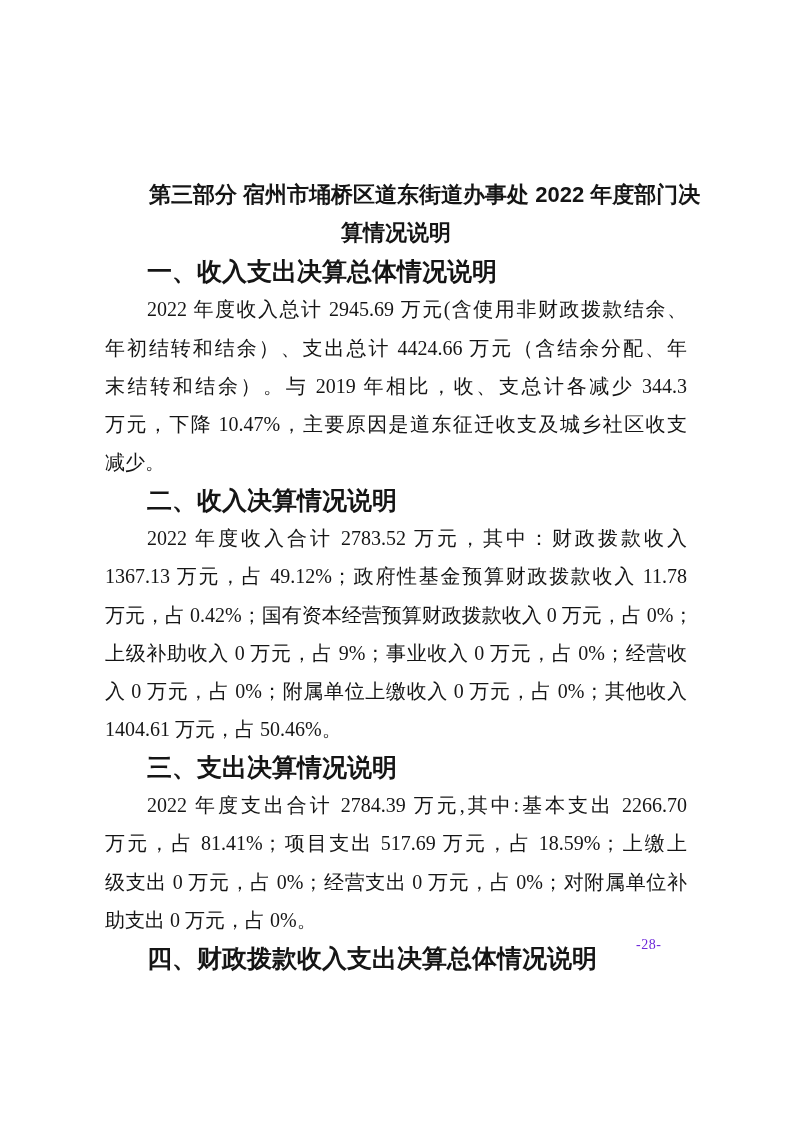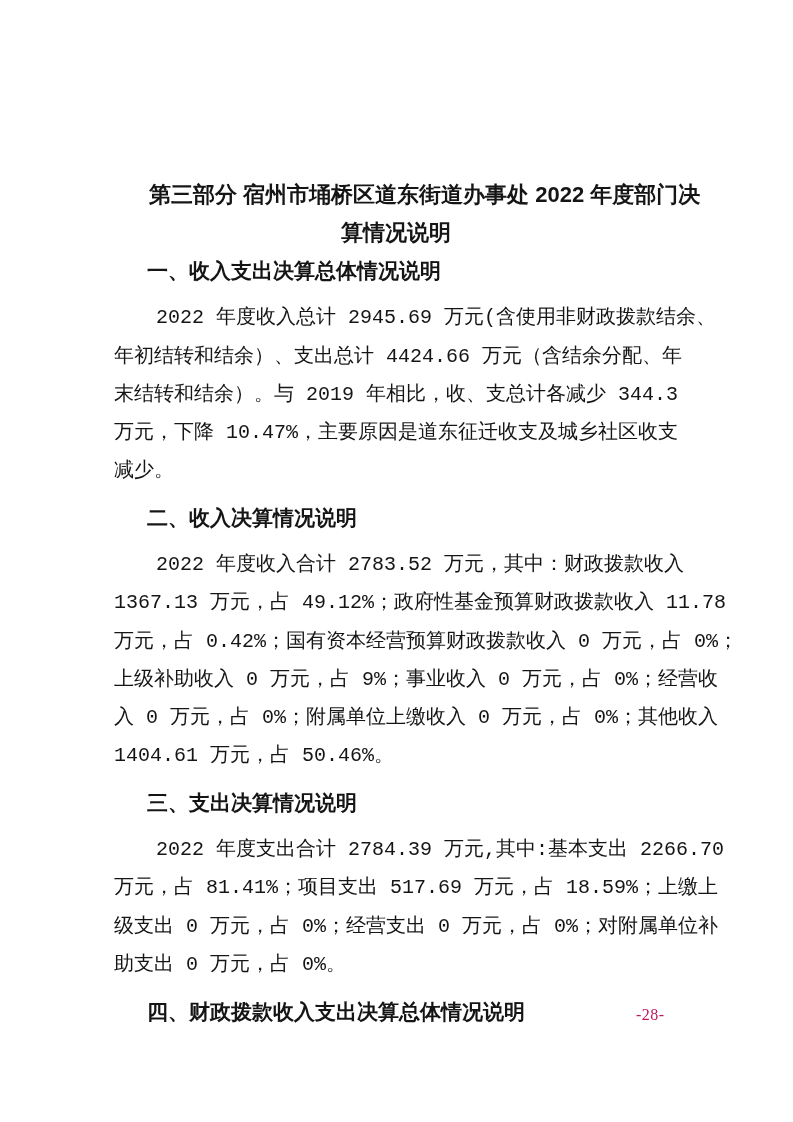--- a/index.html
+++ b/index.html
@@ -41,49 +41,48 @@
     font-size: 22px;
     text-align: center;
     white-space: nowrap;
   }
   .title-line.first {
     text-indent: 44px;
   }
   .sec-heading {
     font-family: "Liberation Sans", "DejaVu Sans", sans-serif;
     font-weight: bold;
-    font-size: 21px;
+    font-size: 25px;
     text-indent: 42px;
     white-space: nowrap;
   }
   .para {
-    margin: 9px;
-    font-family: Liberation Mono, monospace;
+    margin: 0;
   }
   .para .line {
     font-size: 20px;
     white-space: nowrap;
     text-align: justify;
     text-align-last: justify;
     text-justify: inter-character;
   }
   .para .line:last-child {
     text-align-last: left;
   }
   .para .line.first {
     text-indent: 42px;
   }
   .page-number {
     position: absolute;
     left: 636px;
-    top: 1002px;
-    font-size: 16px;
+    top: 932px;
+    font-size: 14px;
     line-height: 26px;
     letter-spacing: 0.5px;
-    color: #be185d;
+    color: #6d28d9;
   }
 </style>
 </head>
 <body>
 
 <div class="page">
   <div class="content">
 
     <div class="doc-title">
       <div class="title-line first">第三部分 宿州市埇桥区道东街道办事处 2022 年度部门决</div>

